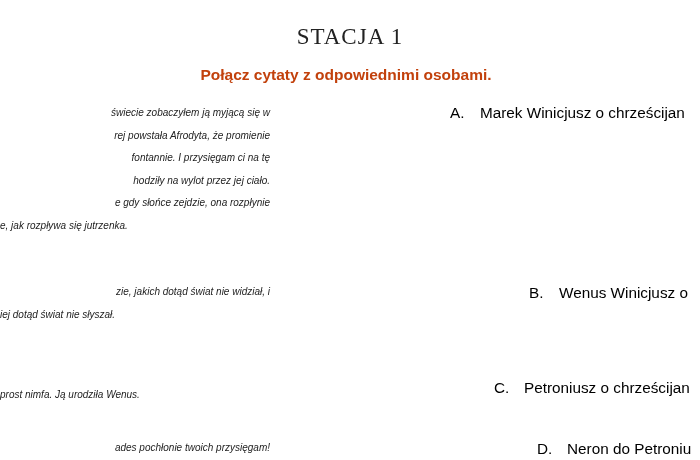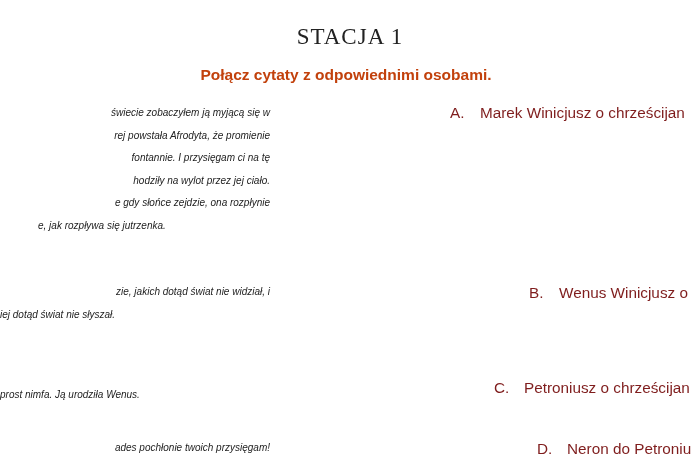--- a/index.html
+++ b/index.html
@@ -4,36 +4,36 @@
 <style>
   html, body { margin:0; padding:0; }
   body { width:700px; height:460px; background:#ffffff; position:relative; overflow:hidden; color:#111; }
   .title { position:absolute; top:24px; left:0; width:700px; text-align:center;
     font-family:"Liberation Serif", serif; font-size:23px; letter-spacing:1px; color:#222; font-variant:small-caps; font-weight:normal; }
   .subtitle { position:absolute; top:66px; left:0; width:692px; text-align:center;
     font-family:"Liberation Sans", sans-serif; font-size:15.5px; font-weight:bold; color:#c2410c; }
   .quote { position:absolute; right:430px; width:340px; font-family:"Liberation Sans", sans-serif; font-style:italic;
     font-size:10px; line-height:22.6px; text-align:justify; text-align-last:justify; white-space:nowrap; color:#222; }
   .quote .ln { display:block; text-align:right; text-align-last:right; white-space:nowrap; }
-  .opt { position:absolute; font-family:"Liberation Sans", sans-serif; font-size:15.3px; white-space:nowrap; color:#7f1d1d; }
+  .opt { position:absolute; font-family:"Liberation Sans", sans-serif; font-size:15.3px; white-space:nowrap; color:#000000; }
   .opt .letter { display:inline-block; width:30px; }
 </style>
 </head>
 <body>
 
 <div class="title">STACJA 1</div>
 <div class="subtitle">Połącz cytaty z odpowiednimi osobami.</div>
 
 <div class="quote" style="top:102px; width:270px; left:0; right:auto;">
   <span class="ln">świecie zobaczyłem ją myjącą się w</span>
   <span class="ln">rej powstała Afrodyta, że promienie</span>
   <span class="ln">fontannie. I przysięgam ci na tę</span>
   <span class="ln">hodziły na wylot przez jej ciało.</span>
   <span class="ln">e gdy słońce zejdzie, ona rozpłynie</span>
-  <span class="ln" style="text-align:center;text-align-last:left;padding-left:38px;">e, jak rozpływa się jutrzenka.</span>
+  <span class="ln" style="text-align:center;text-align-last:left;">e, jak rozpływa się jutrzenka.</span>
 </div>
 
 <div class="quote" style="top:281px; width:270px; left:0; right:auto;">
   <span class="ln">zie, jakich dotąd świat nie widział, i</span>
   <span class="ln" style="text-align:center;text-align-last:left;">iej dotąd świat nie słyszał.</span>
 </div>
 
 <div class="quote" style="top:384px; width:270px; left:0; right:auto;">
   <span class="ln" style="text-align:left;text-align-last:left;">prost nimfa. Ją urodziła Wenus.</span>
 </div>

